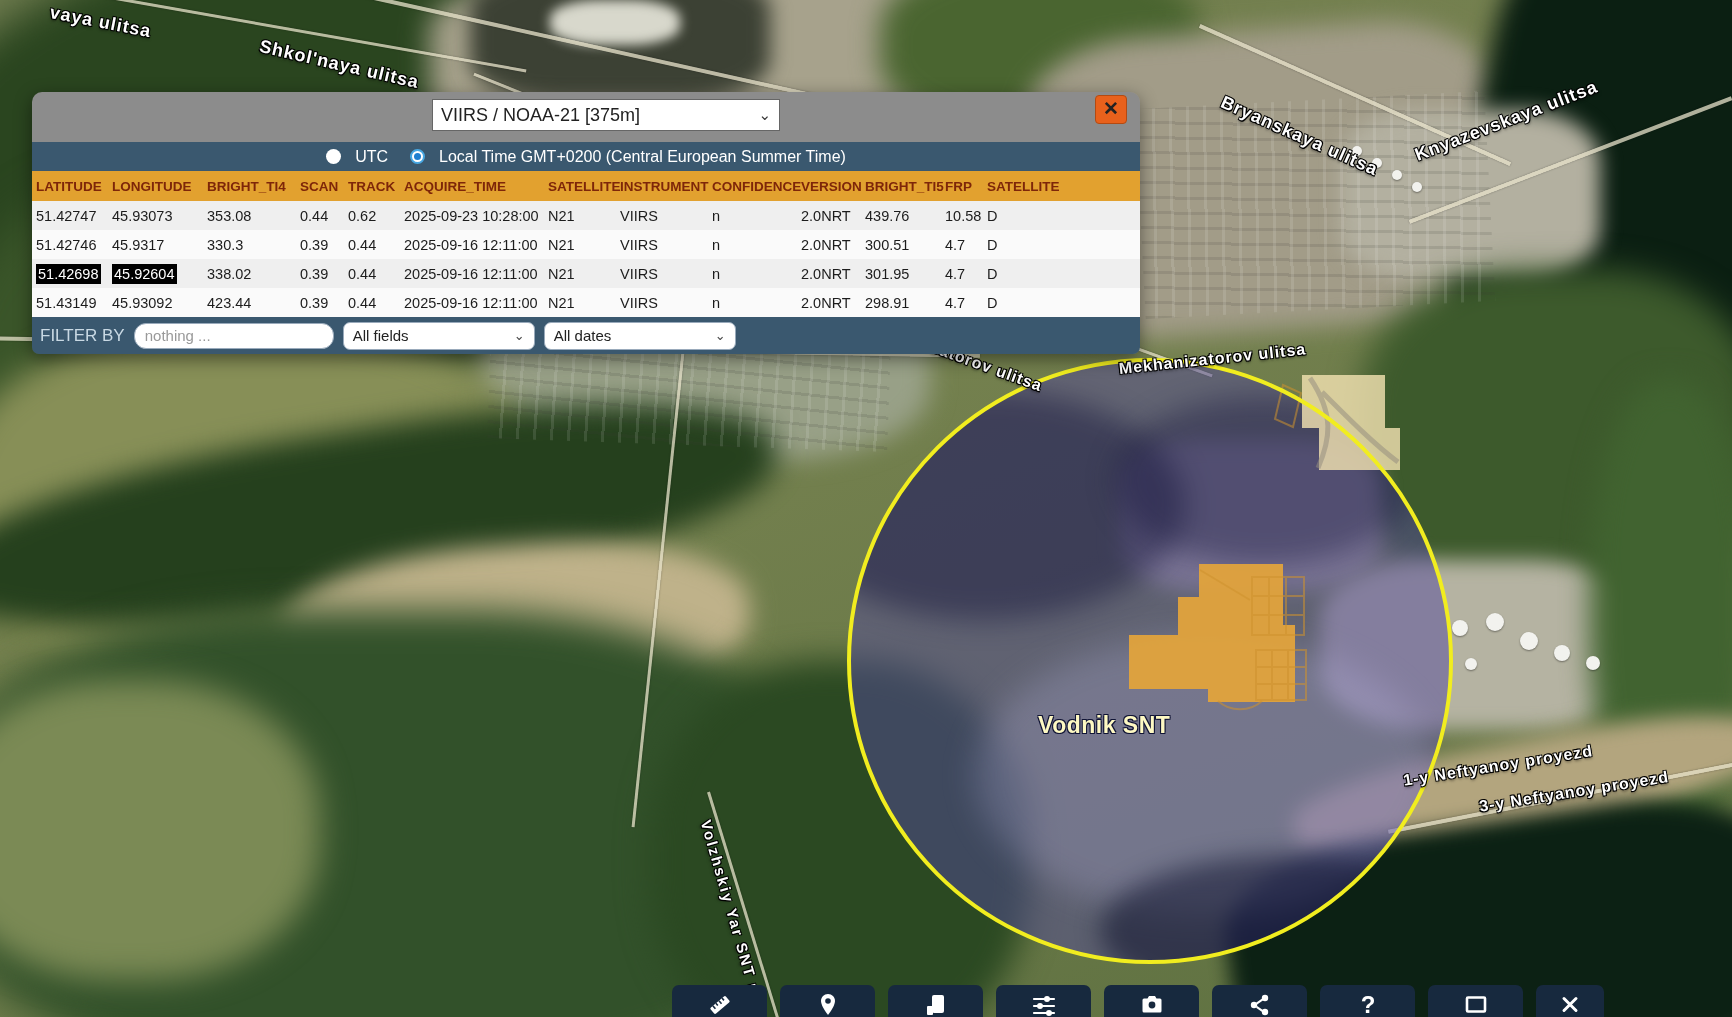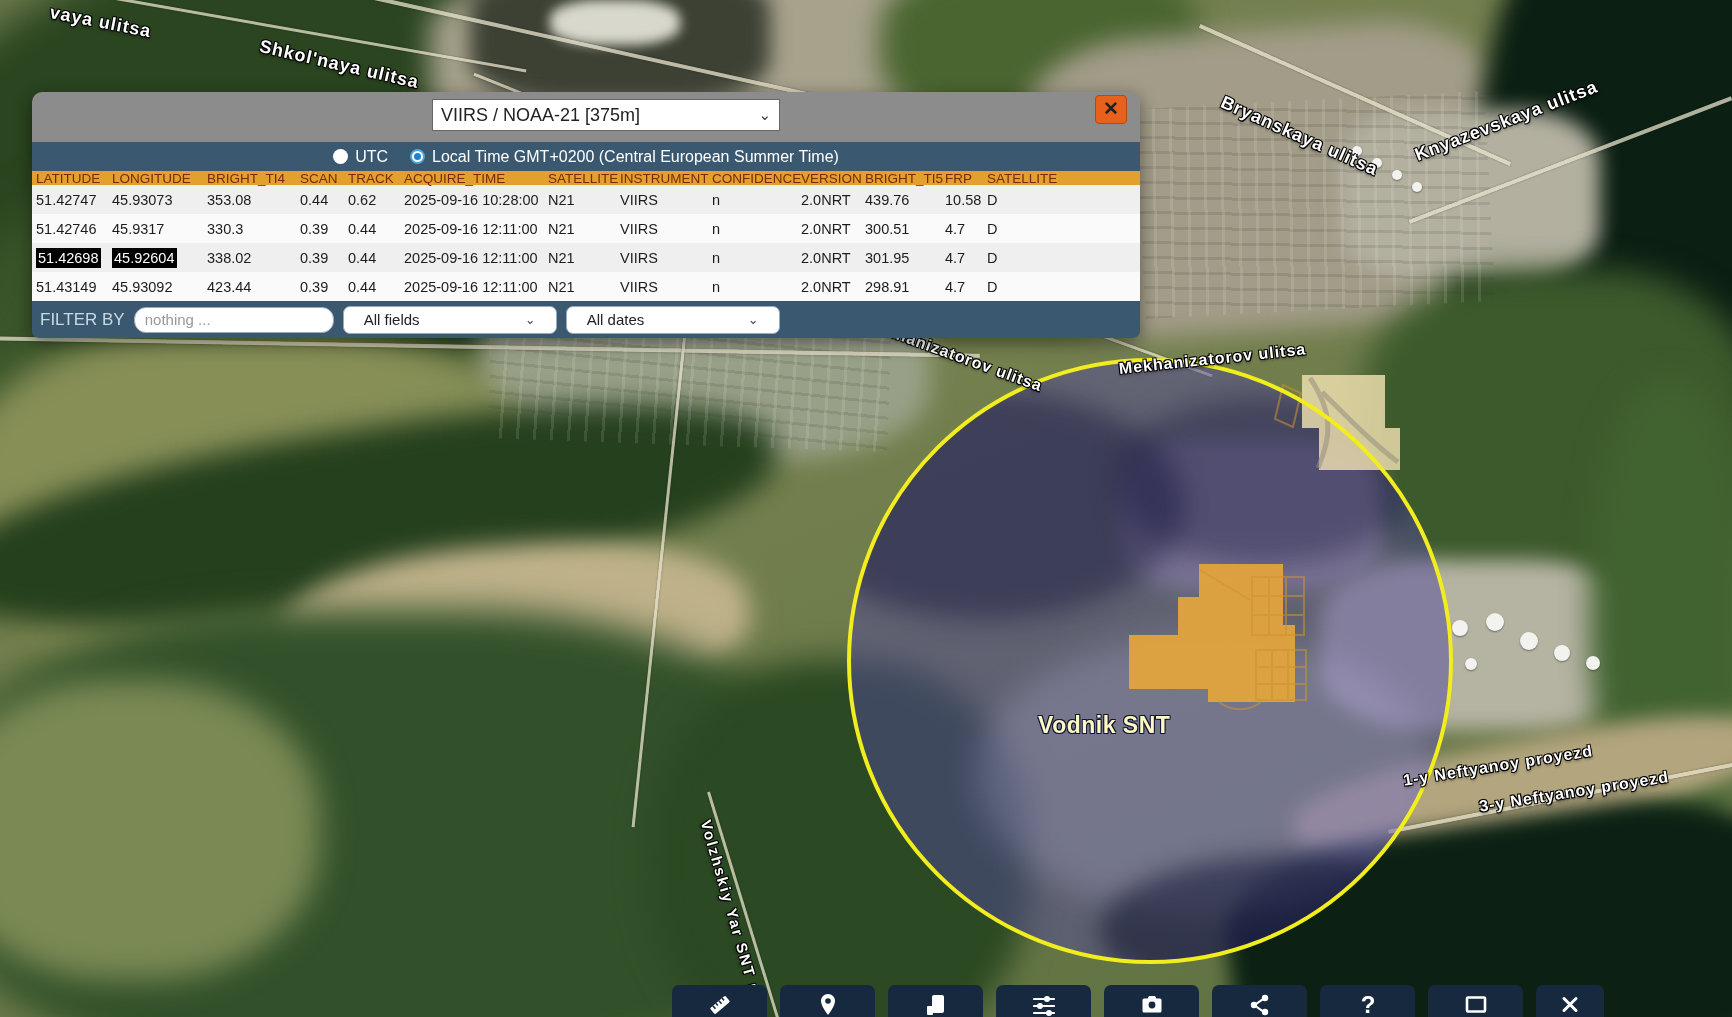--- a/index.html
+++ b/index.html
@@ -28,39 +28,39 @@
   .phead{height:50px;background:#8C8C8C;position:relative}
   .dselect{position:absolute;left:400px;top:7px;width:330px;height:30px;background:#fff;
     border:1px solid #666;display:flex;align-items:center;justify-content:space-between;
     padding:0 8px;font-size:18px;color:#222;cursor:pointer}
   .dselect .chev{font-size:15px;color:#333}
   .closebtn{position:absolute;right:13px;top:3px;width:30px;height:27px;background:#E8611C;
     border:1px solid #b34a12;border-radius:4px;color:#222;font-size:19px;font-weight:bold;
     line-height:25px;text-align:center;cursor:pointer}
   .timebar{height:29px;background:#3A586F;display:flex;align-items:center;justify-content:center;
     gap:22px;color:#fff;font-size:16px}
-  .ropt{display:flex;align-items:center;gap:7px;cursor:pointer}
+  .ropt{display:flex;align-items:center;gap:14px;cursor:pointer}
   .radio{width:15px;height:15px;border-radius:50%;background:#fff;box-sizing:border-box;position:relative}
   .radio.sel{border:2px solid #47A7E2}
   .radio.sel::after{content:"";position:absolute;inset:2px;border-radius:50%;background:#1F7FD0}
   .grid{display:grid;grid-template-columns:76px 95px 93px 48px 56px 144px 72px 92px 89px 64px 80px 42px 1fr;
     padding-left:4px;align-items:center}
-  .thead{height:14px;background:#E2A12F;color:#7E2609;font-weight:normal;font-size:13.5px}
+  .thead{height:30px;background:#E2A12F;color:#7E2609;font-weight:bold;font-size:13.5px}
   .trow{height:29px;font-size:14.5px;color:#1c1c1c}
   .trow:nth-child(odd){background:#EFEFEF}
   .trow:nth-child(even){background:#FAFAFA}
   .c,.h{white-space:nowrap;overflow:visible}
   .hl{background:#000000;color:#fff;padding:2px 3px 2px 2px}
   .filterbar{height:37px;background:#3A586F;display:flex;align-items:center;padding-left:8px;gap:9px}
   .flabel{color:#C9D9E4;font-size:17px}
   .finput{width:178px;height:24px;border-radius:12px;border:1px solid #9ab;background:#fff;
     padding:0 10px;font-size:15px;font-family:"Liberation Sans",sans-serif;color:#222}
   .finput::placeholder{color:#999}
   .fselect{width:172px;height:26px;border-radius:7px;background:#fff;border:1px solid #9ab;
-    display:flex;align-items:center;justify-content:space-between;padding:0 20px;
+    display:flex;align-items:center;justify-content:space-between;padding:0 9px;
     font-size:15px;color:#222;cursor:pointer}
   .fselect .chev{font-size:13px;color:#444}
   
   #toolbar{position:absolute;left:672px;bottom:0;display:flex;gap:13px;z-index:20}
   .tbtn{width:95px;height:32px;background:#17293E;border-radius:7px 7px 0 0;overflow:hidden;
     display:flex;justify-content:center;cursor:pointer}
   .tbtn svg{width:26px;height:26px;transform:translateY(7px)}
   .tbtn.narrow{width:68px}
 </style>
 </head>
@@ -189,21 +189,21 @@
     <span class="h">SATELLITE</span>
   </div>
 
   <div>
     <div class="grid trow">
       <span class="c">51.42747</span>
       <span class="c">45.93073</span>
       <span class="c">353.08</span>
       <span class="c">0.44</span>
       <span class="c">0.62</span>
-      <span class="c">2025-09-16 10:28:00</span>
+      <span class="c">2025-09-23 10:28:00</span>
       <span class="c">N21</span>
       <span class="c">VIIRS</span>
       <span class="c">n</span>
       <span class="c">2.0NRT</span>
       <span class="c">439.76</span>
       <span class="c">10.58</span>
       <span class="c">D</span>
     </div>
     <div class="grid trow">
       <span class="c">51.42746</span>

